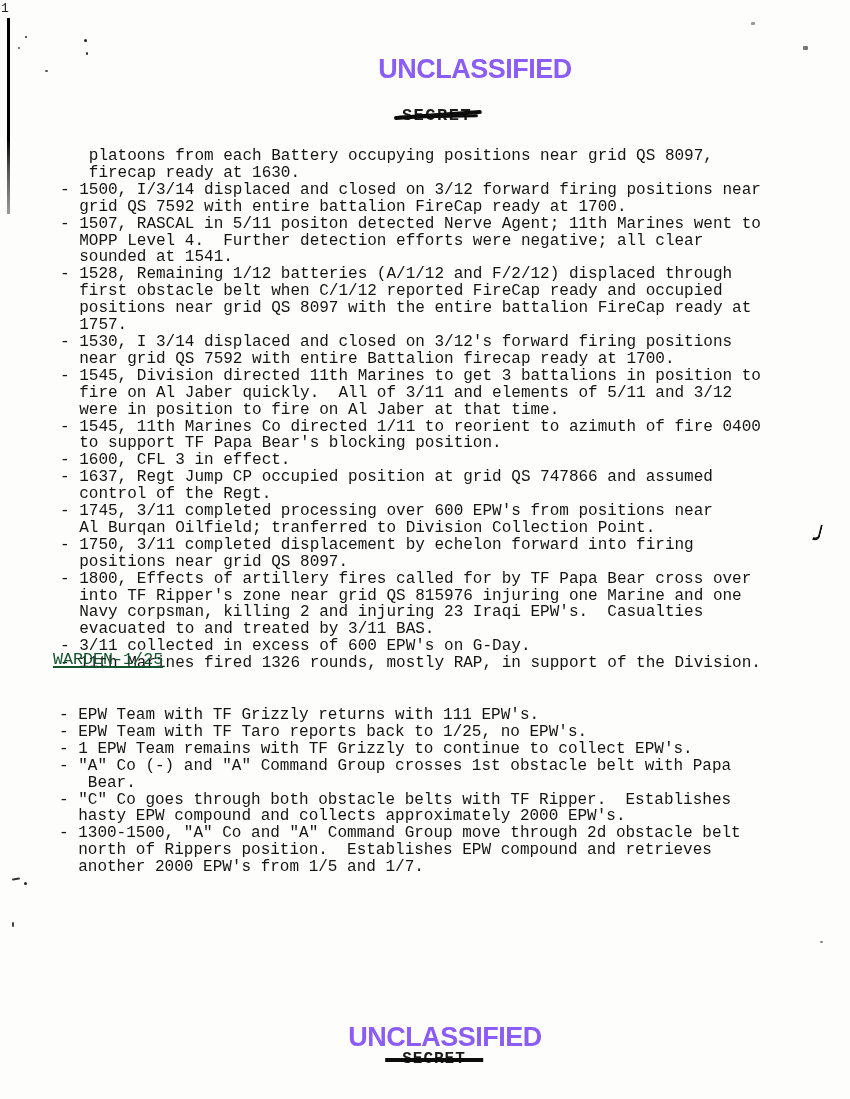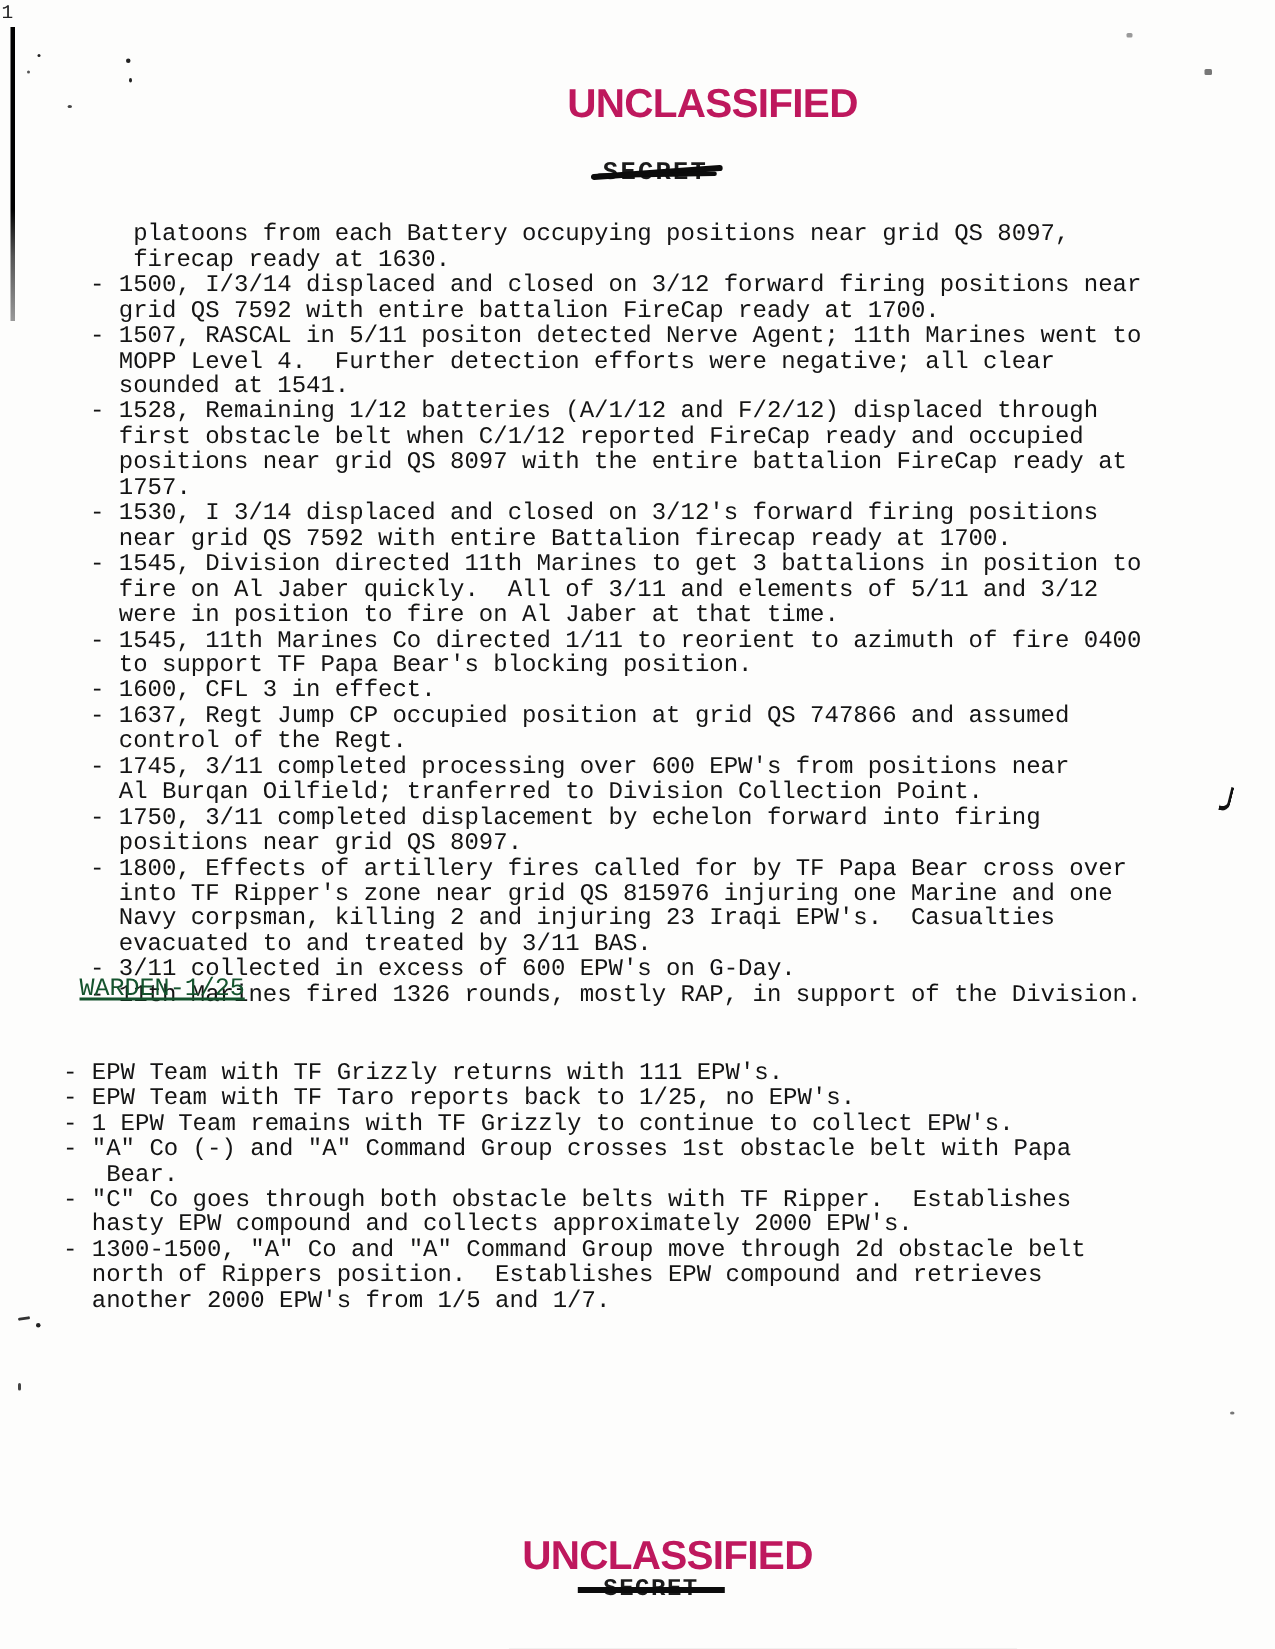--- a/index.html
+++ b/index.html
@@ -11,21 +11,21 @@
     font-family:"Liberation Mono","DejaVu Sans Mono",monospace;
     color:#141414;
   }
   
   .banner{
     position:absolute;
     font-family:"Liberation Sans","DejaVu Sans",sans-serif;
     font-weight:bold;
     font-size:27px;
     letter-spacing:-0.5px;
-    color:#be185d;
+    color:#8b5cf6;
     transform:translateX(-50%);
     white-space:nowrap;
   }
   .struck{
     position:absolute;
     transform:translateX(-50%);
     font-family:"Liberation Mono","DejaVu Sans Mono",monospace;
     font-weight:bold;
     color:#1b1b1b;
     white-space:nowrap;
@@ -51,21 +51,21 @@
     color:#141414;
     white-space:pre;
   }
   #log-block{left:60px;top:148px;}
   #warden-heading{
     position:absolute;left:53px;top:652px;
     font-size:16.7px;line-height:16.9px;font-family:"Liberation Mono","DejaVu Sans Mono",monospace;
     text-decoration:underline;text-decoration-thickness:1.5px;text-underline-offset:2px;
     color:#14532d;white-space:pre;
   }
-  #warden-block{left:42px;top:707px;}
+  #warden-block{left:59px;top:707px;}
   
   .vline{
     position:absolute;left:7px;top:18px;width:3px;height:196px;
     background:linear-gradient(#000 0%,#000 62%,#555 78%,#999 100%);
   }
   .pagemark{
     position:absolute;left:1px;top:1px;
     font-family:"Liberation Mono","DejaVu Sans Mono",monospace;
     font-size:13px;color:#222;
   }

